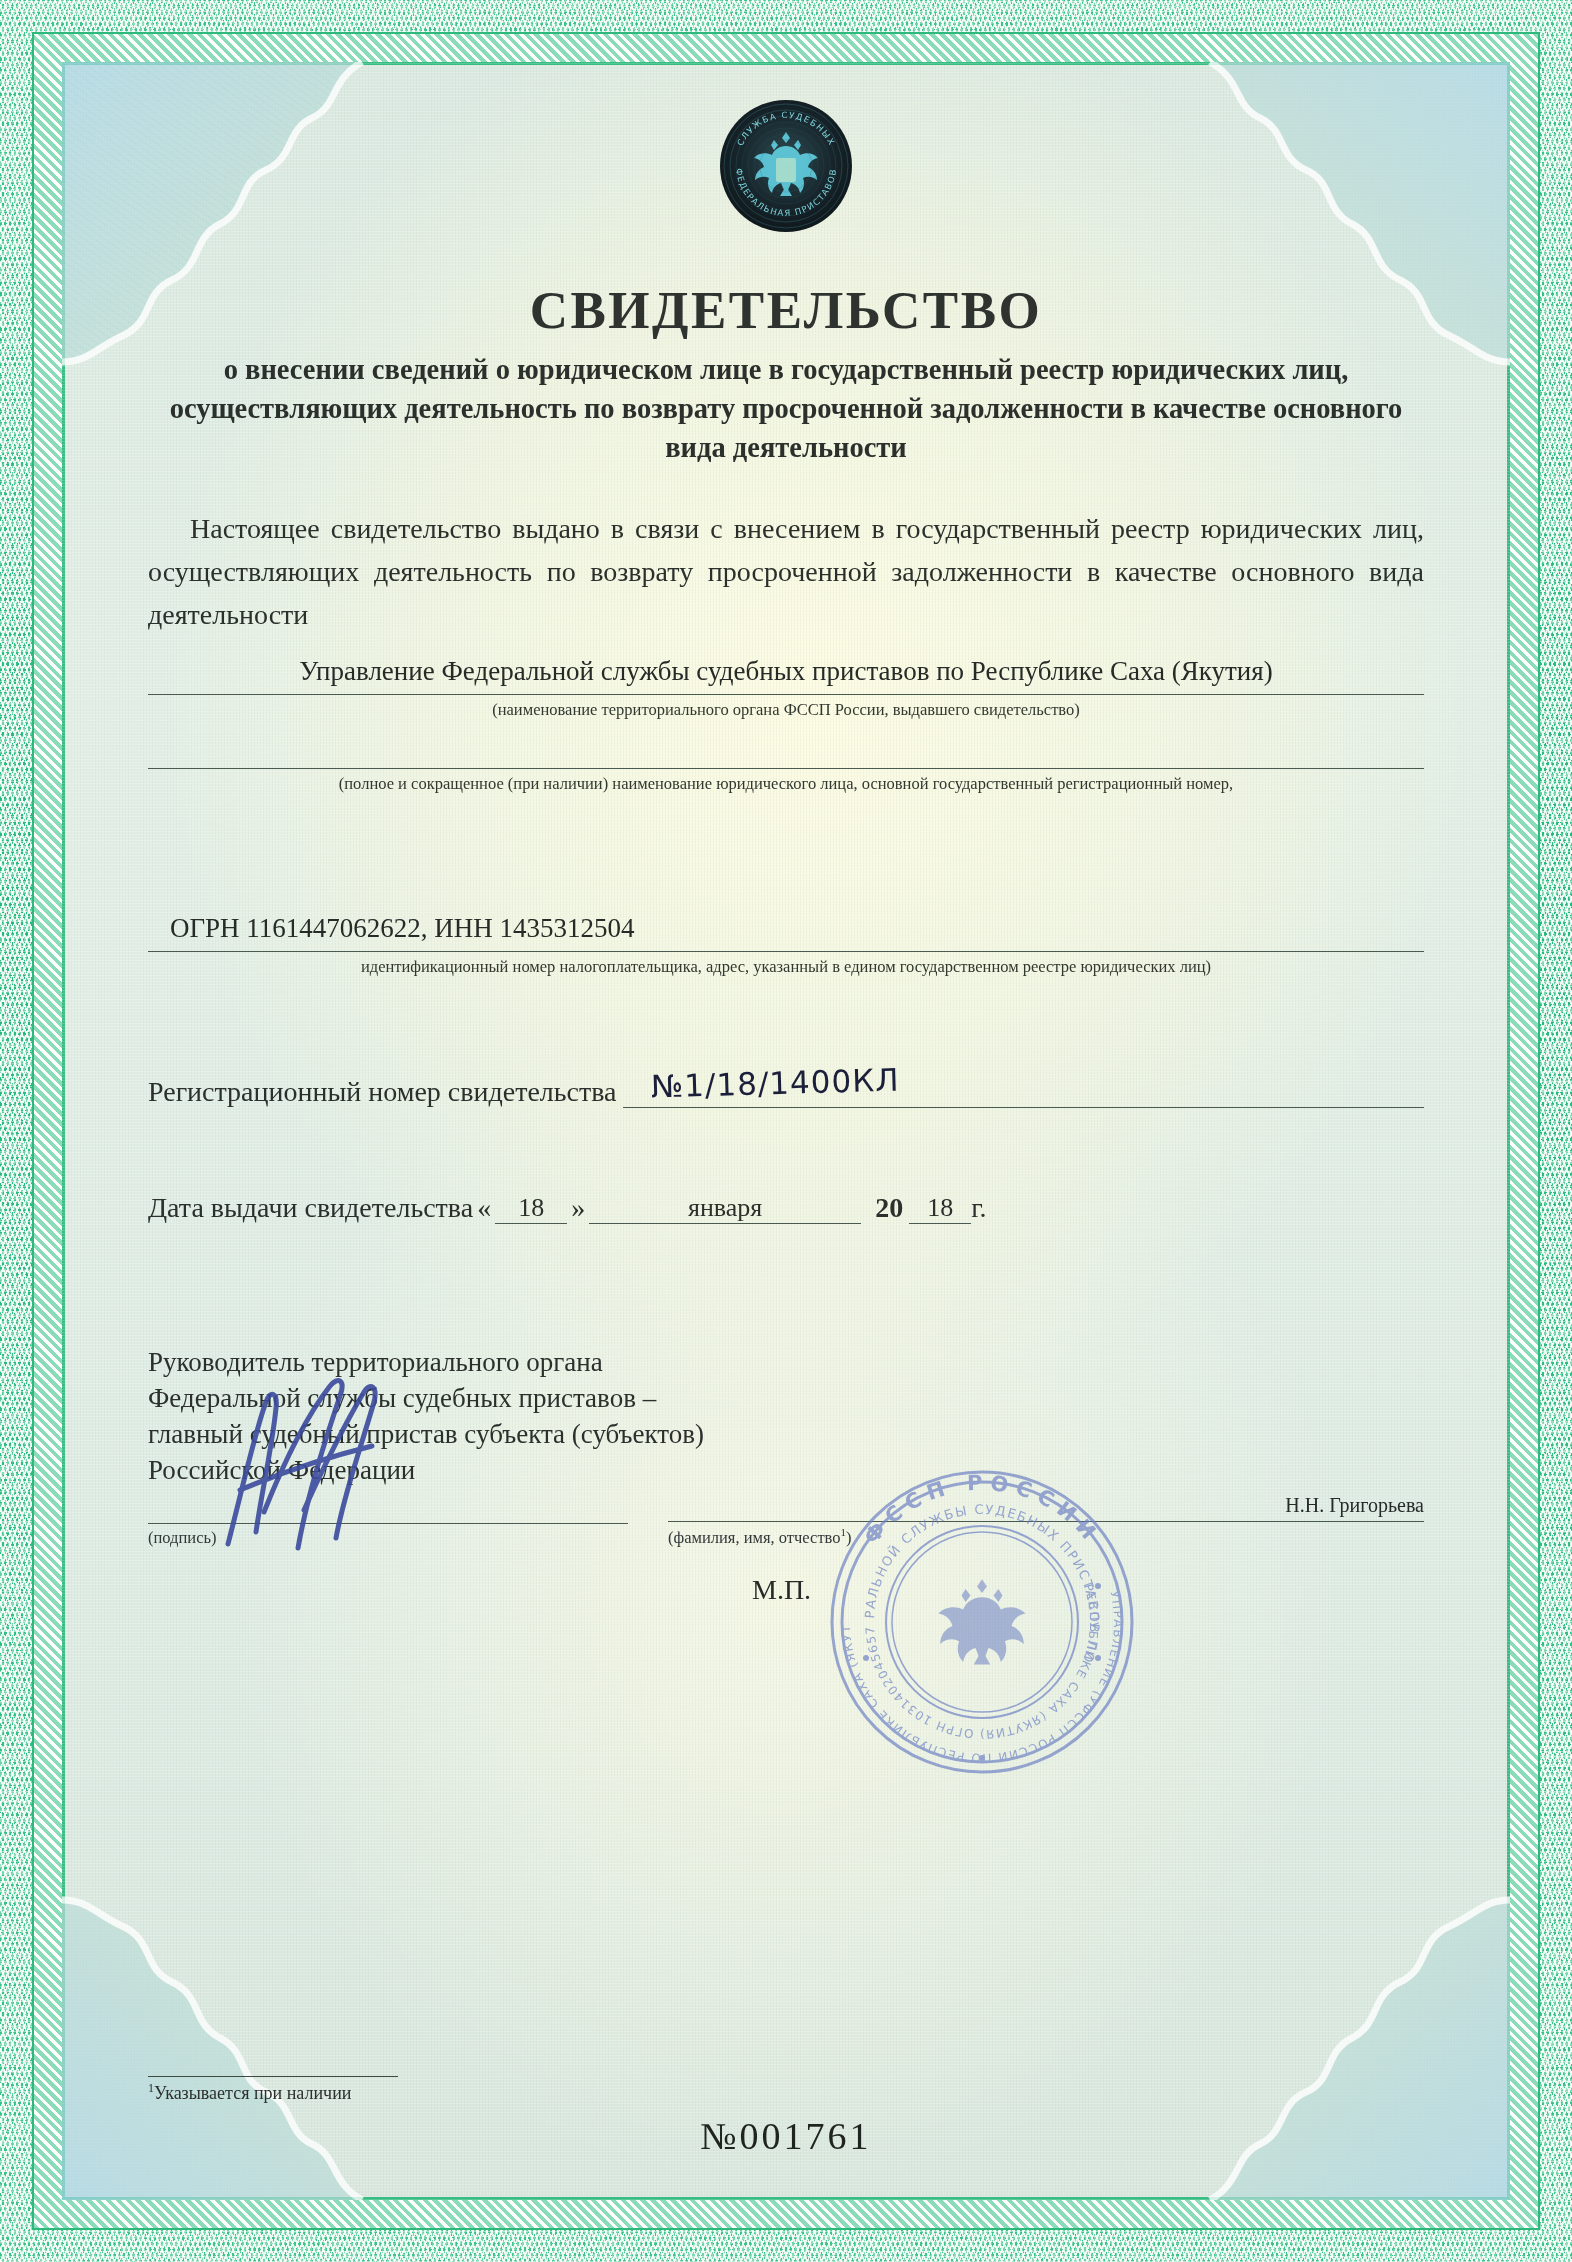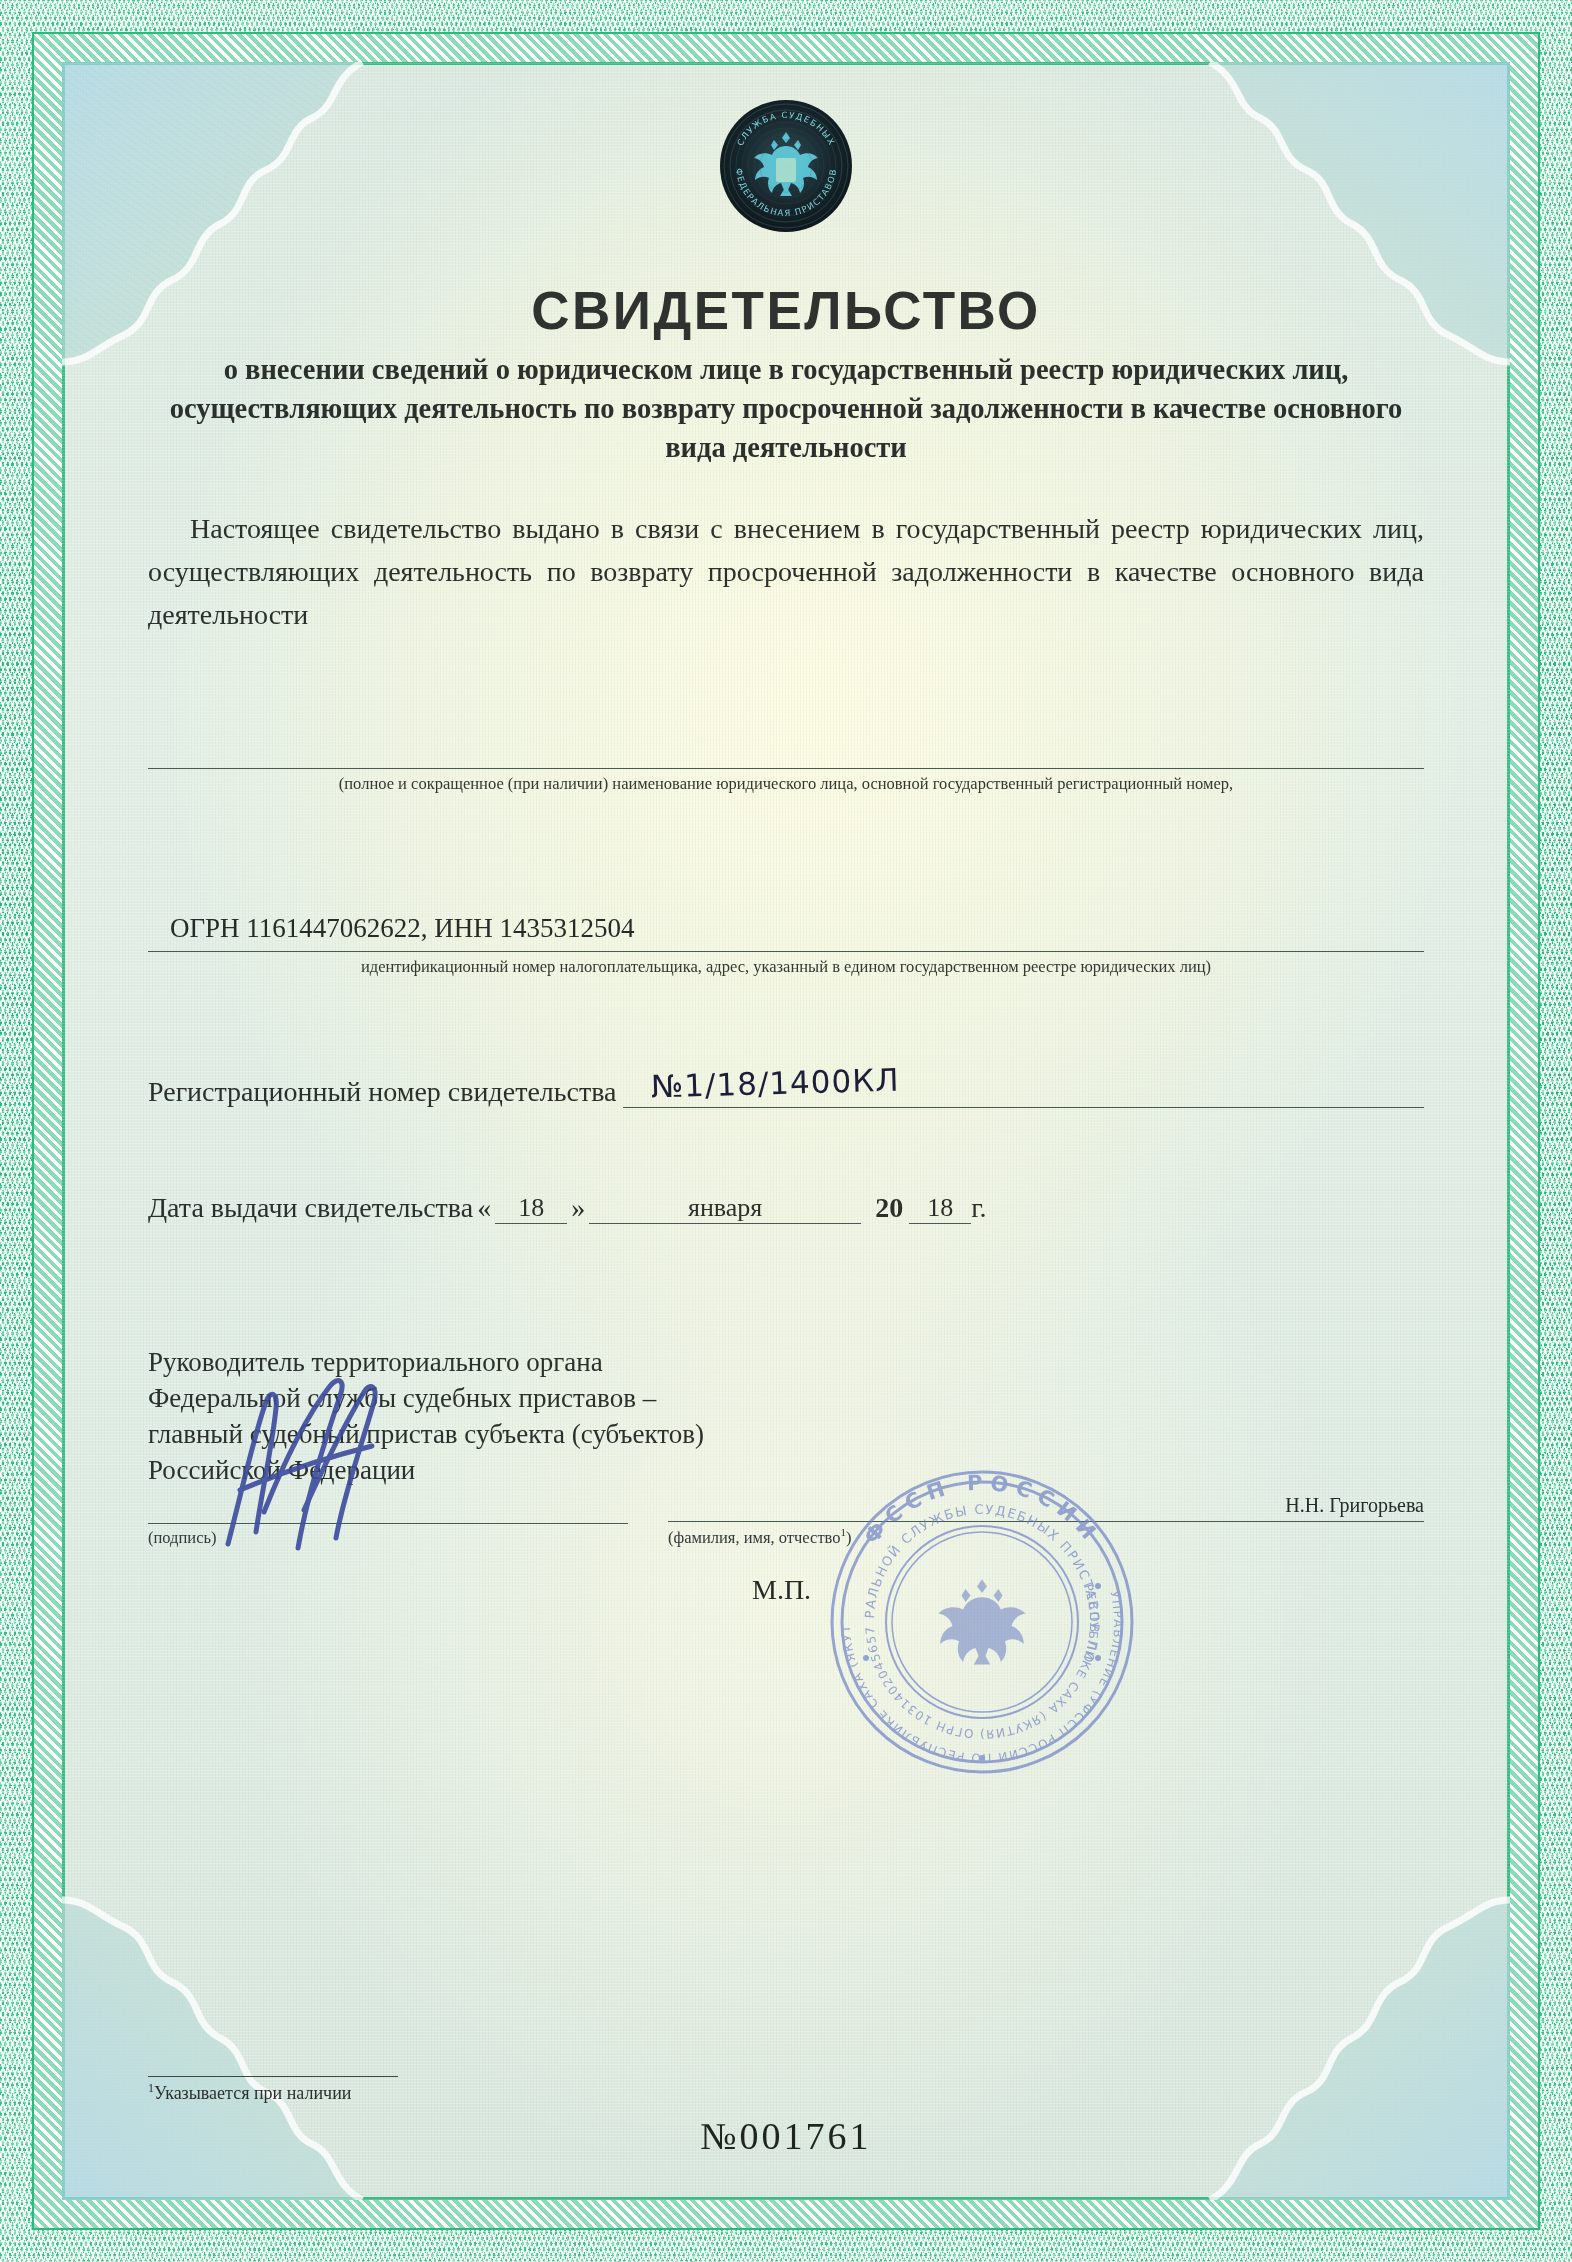--- a/index.html
+++ b/index.html
@@ -89,21 +89,21 @@
     position:absolute;left:0;right:0;top:34px;
     display:flex;justify-content:center;
   }
   .emblem{width:140px;height:140px;display:block;}
 
   .title{
     position:absolute;left:78px;right:78px;top:218px;
     text-align:center;
     font-size:53px;font-weight:bold;letter-spacing:2.5px;
     color:#2e3330;
-    font-family:Liberation Sans, sans-serif;
+    font-family:Liberation Serif, serif;
   }
   .subtitle{
     position:absolute;left:104px;right:104px;top:288px;
     text-align:center;
     font-size:28.5px;font-weight:bold;line-height:39px;
     color:#2b302d;
   }
 
   .lead{
     position:absolute;left:86px;right:86px;top:445px;
@@ -332,20 +332,25 @@
               <circle cx="70" cy="70" r="26"></circle>
           </g>
         </svg>
       </div>
 
       <div class="title">СВИДЕТЕЛЬСТВО</div>
       <div class="subtitle">о внесении сведений о юридическом лице в государственный реестр юридических лиц, осуществляющих деятельность по возврату просроченной задолженности в качестве основного вида деятельности</div>
 
       <div class="lead">Настоящее свидетельство выдано в связи с внесением в государственный реестр юридических лиц, осуществляющих деятельность по возврату просроченной задолженности в качестве основного вида деятельности</div>
 
+      <div class="field f1">
+        <div class="value">Управление Федеральной службы судебных приставов по Республике Саха (Якутия)</div>
+        <div class="rule"></div>
+        <div class="caption">(наименование территориального органа ФССП России, выдавшего свидетельство)</div>
+      </div>
 
       <div class="field f2">
         <div class="rule"></div>
         <div class="caption">(полное и сокращенное (при наличии) наименование юридического лица, основной государственный регистрационный номер,</div>
       </div>
 
       <div class="field f3 left">
         <div class="value">ОГРН 1161447062622, ИНН 1435312504</div>
         <div class="rule"></div>
         <div class="caption">идентификационный номер налогоплательщика, адрес, указанный в едином государственном реестре юридических лиц)</div>

